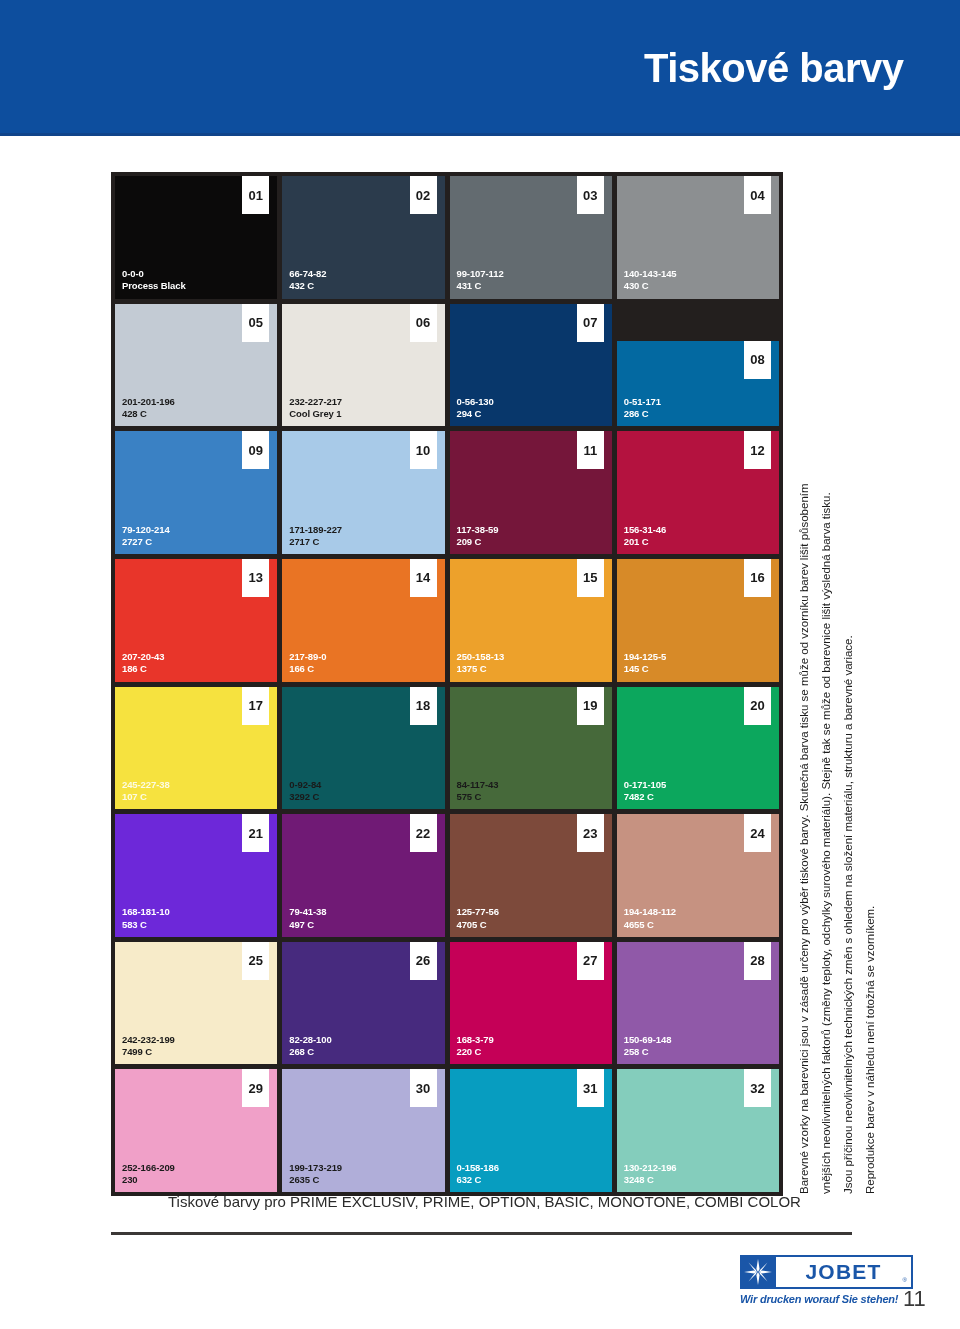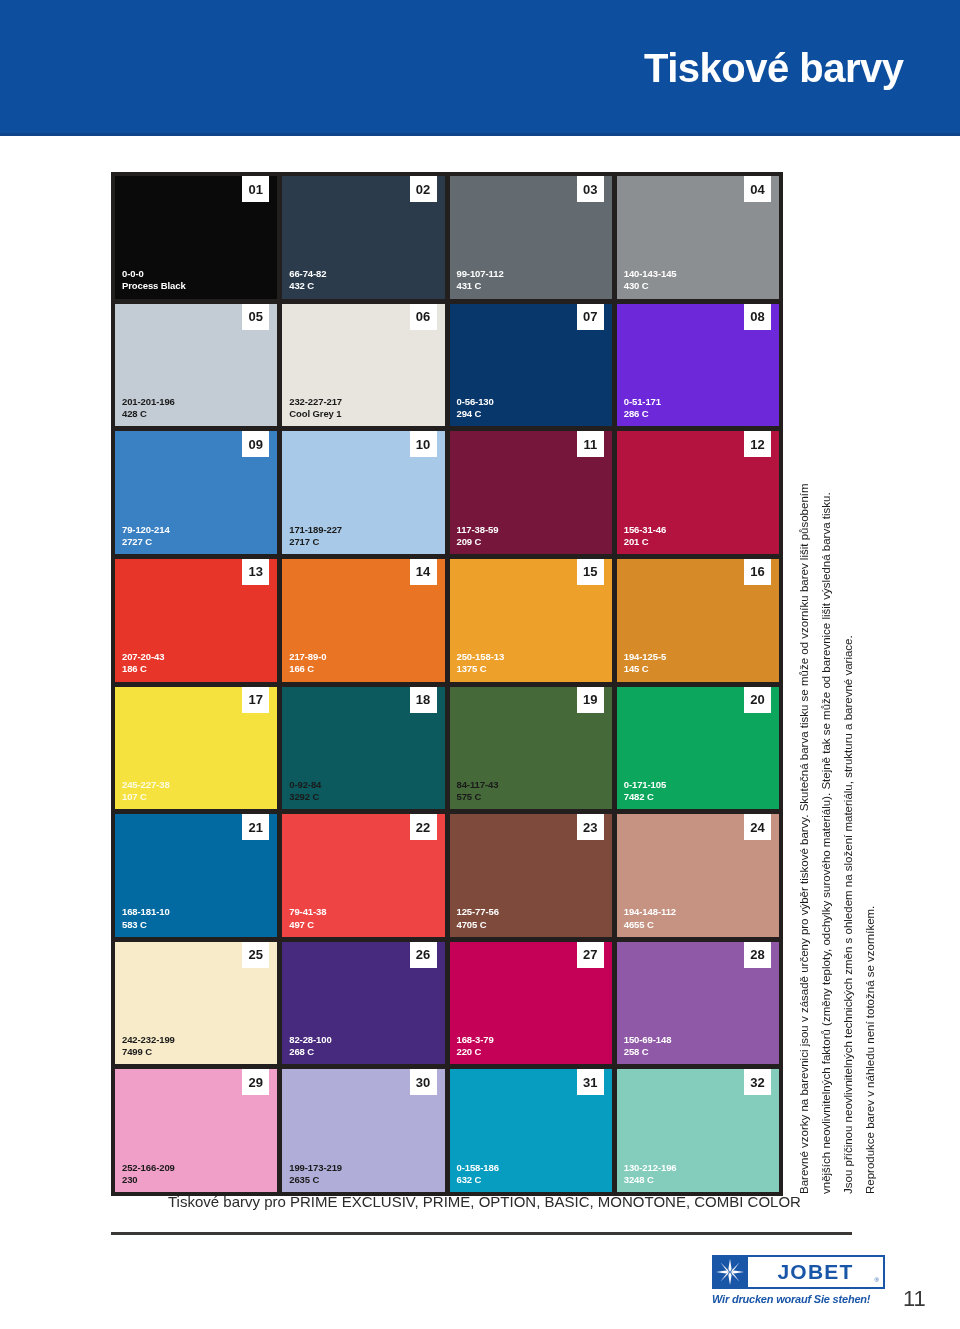--- a/index.html
+++ b/index.html
@@ -61,21 +61,21 @@
   }
   .swatch {
     position: relative;
     overflow: hidden;
   }
   .swatch-num {
     position: absolute;
     top: 0;
     right: 8px;
     min-width: 27px;
-    height: 26px;
+    height: 38px;
     background: #ffffff;
     color: #1a1a1a;
     font-size: 13px;
     font-weight: bold;
     display: flex;
     align-items: center;
     justify-content: center;
     padding: 0 4px;
     box-sizing: border-box;
   }
@@ -135,21 +135,21 @@
     left: 111px;
     top: 1232px;
     width: 741px;
     height: 3px;
     background: #3b3836;
   }
 
   
   #logo-block {
     position: absolute;
-    left: 712px;
+    left: 740px;
     top: 1255px;
     width: 173px;
     height: 56px;
   }
   #logo-row {
     display: flex;
     align-items: stretch;
     height: 34px;
   }
   #logo-star-box {
@@ -254,21 +254,21 @@
         <span class="swatch-pantone">Cool Grey 1</span>
       </div>
     </div>
     <div class="swatch" style="background: rgb(8, 55, 107);">
       <div class="swatch-num">07</div>
       <div class="swatch-info" style="color: rgb(255, 255, 255);">
         <span class="swatch-rgb">0-56-130</span>
         <span class="swatch-pantone">294 C</span>
       </div>
     </div>
-    <div class="swatch" style="background: #6d28d9;">
+    <div class="swatch" style="background: #0369a1; margin-top: 37px;">
       <div class="swatch-num">08</div>
       <div class="swatch-info" style="color: rgb(255, 255, 255);">
         <span class="swatch-rgb">0-51-171</span>
         <span class="swatch-pantone">286 C</span>
       </div>
     </div>
     <div class="swatch" style="background: rgb(58, 129, 196);">
       <div class="swatch-num">09</div>
       <div class="swatch-info" style="color: rgb(255, 255, 255);">
         <span class="swatch-rgb">79-120-214</span>
@@ -345,28 +345,28 @@
         <span class="swatch-pantone">575 C</span>
       </div>
     </div>
     <div class="swatch" style="background: rgb(12, 167, 93);">
       <div class="swatch-num">20</div>
       <div class="swatch-info" style="color: rgb(255, 255, 255);">
         <span class="swatch-rgb">0-171-105</span>
         <span class="swatch-pantone">7482 C</span>
       </div>
     </div>
-    <div class="swatch" style="background: #0369a1;">
+    <div class="swatch" style="background: #6d28d9;">
       <div class="swatch-num">21</div>
       <div class="swatch-info" style="color: rgb(255, 255, 255);">
         <span class="swatch-rgb">168-181-10</span>
         <span class="swatch-pantone">583 C</span>
       </div>
     </div>
-    <div class="swatch" style="background: #ef4444;">
+    <div class="swatch" style="background: #701a75;">
       <div class="swatch-num">22</div>
       <div class="swatch-info" style="color: rgb(255, 255, 255);">
         <span class="swatch-rgb">79-41-38</span>
         <span class="swatch-pantone">497 C</span>
       </div>
     </div>
     <div class="swatch" style="background: rgb(125, 74, 59);">
       <div class="swatch-num">23</div>
       <div class="swatch-info" style="color: rgb(255, 255, 255);">
         <span class="swatch-rgb">125-77-56</span>

